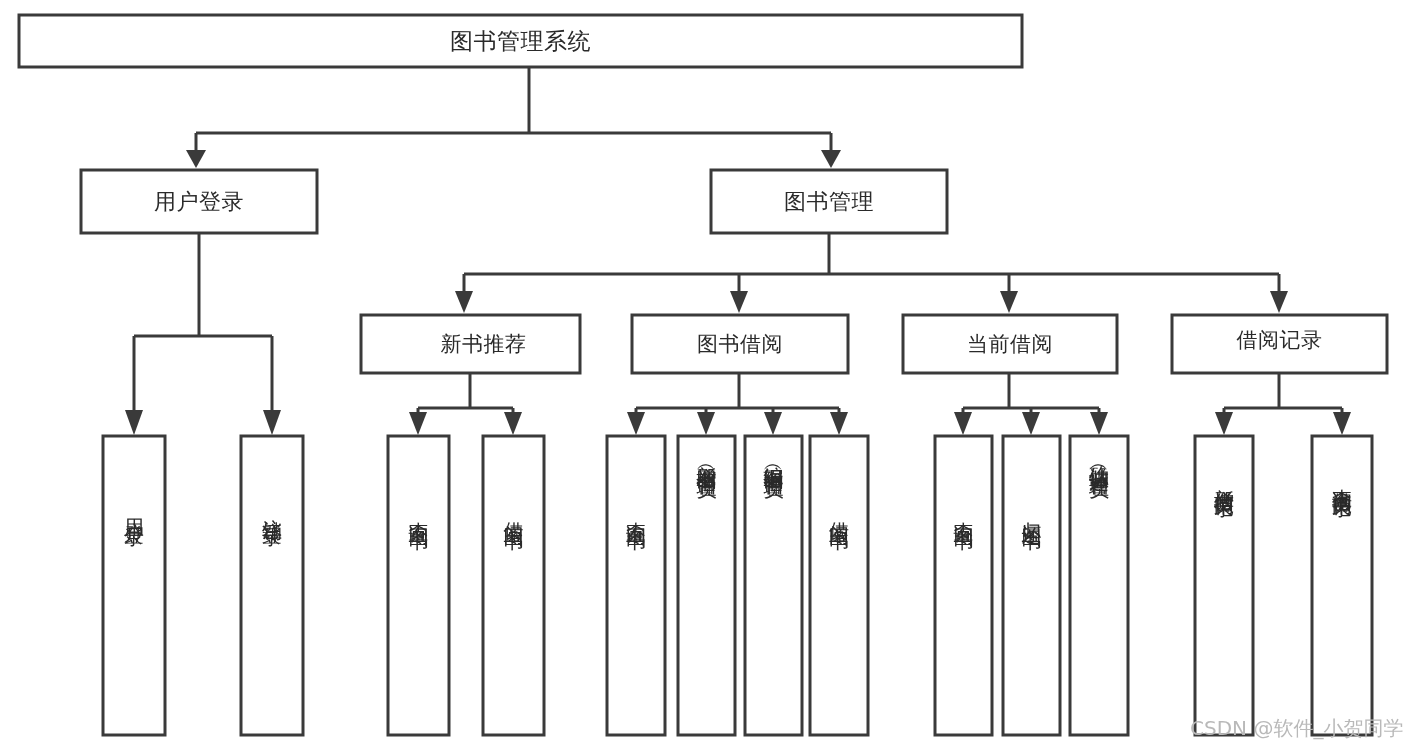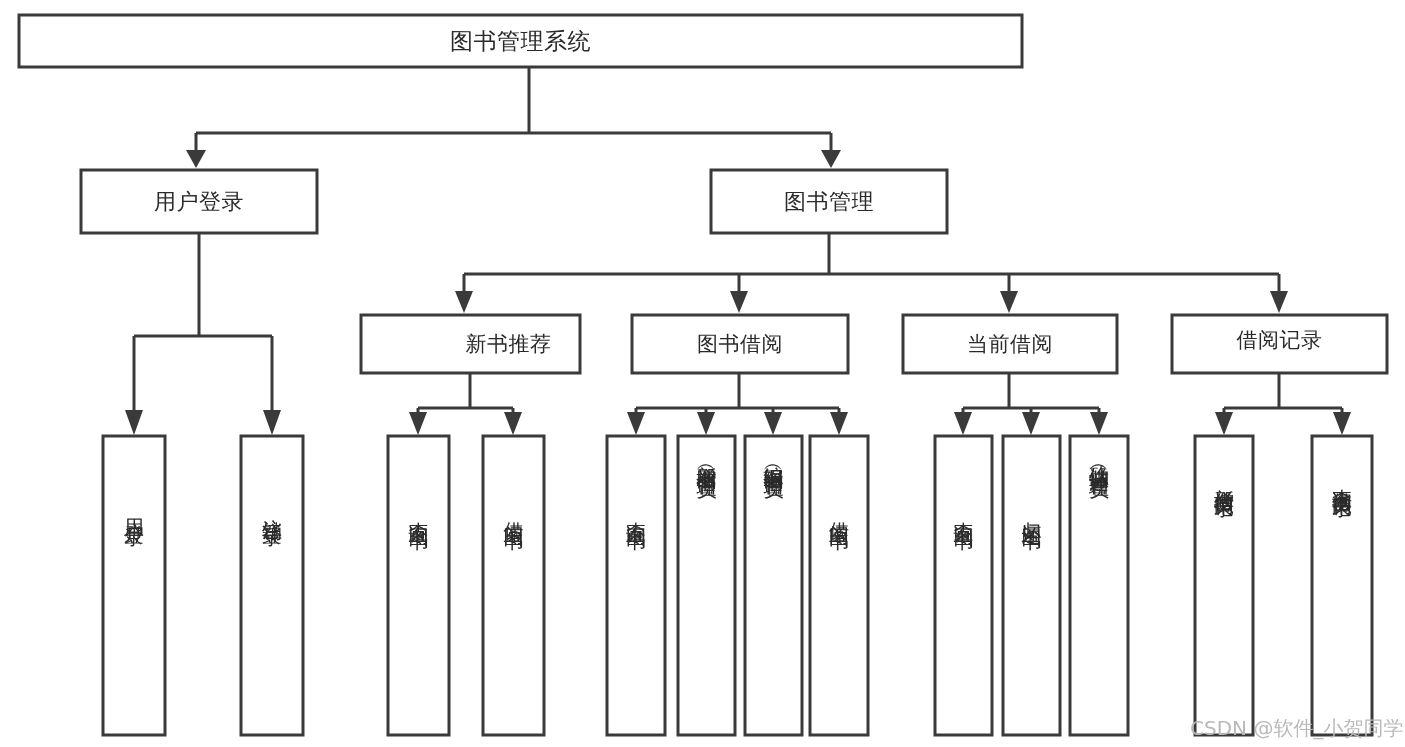--- a/index.html
+++ b/index.html
@@ -173,21 +173,21 @@
 
     <rect class="node-box" x="1195" y="436" width="58" height="299"></rect>
     <rect class="node-box" x="1312" y="436" width="60" height="299"></rect>
   </svg>
 
   <div class="node-label" style="left:19px; top:15px; width:1003px; height:52px; font-size:23px;">图书管理系统</div>
 
   <div class="node-label" style="left:81px; top:170px; width:236px; height:63px; font-size:22px;">用户登录</div>
   <div class="node-label" style="left:711px; top:170px; width:236px; height:63px; font-size:22px;border-radius:12px;">图书管理</div>
 
-  <div class="node-label" style="left:361px; top:315px; width:245px; height:58px;margin-left:25px;">新书推荐</div>
+  <div class="node-label" style="left:361px; top:315px; width:245px; height:58px;">新书推荐</div>
   <div class="node-label" style="left:632px; top:315px; width:216px; height:58px;">图书借阅</div>
   <div class="node-label" style="left:903px; top:315px; width:214px; height:58px;">当前借阅</div>
   <div class="node-label" style="left:1172px; top:315px; width:215px; height:50px;text-align:center;">借阅记录</div>
 
   <div class="node-label vertical" style="left:103px; top:497px; width:62px; height:180px;">用户登录</div>
   <div class="node-label vertical" style="left:241px; top:497px; width:62px; height:180px;">注销登录</div>
 
   <div class="node-label vertical" style="left:388px; top:500px; width:61px; height:180px;">查询图书</div>
   <div class="node-label vertical" style="left:483px; top:500px; width:61px; height:180px;">借阅图书</div>
 

